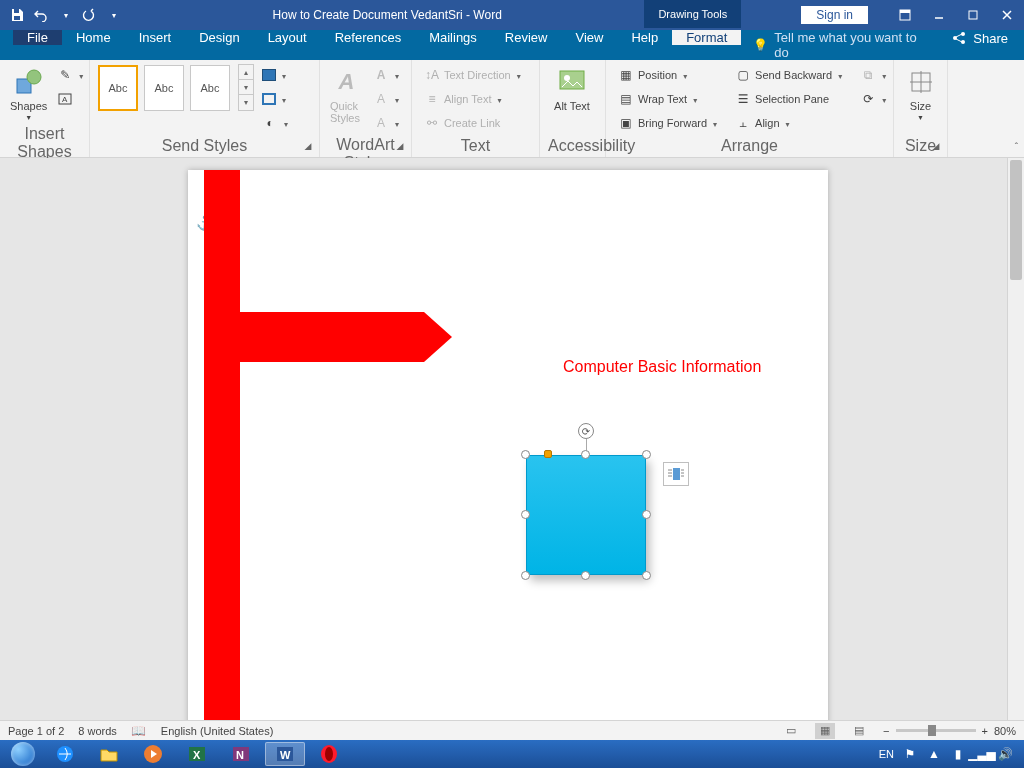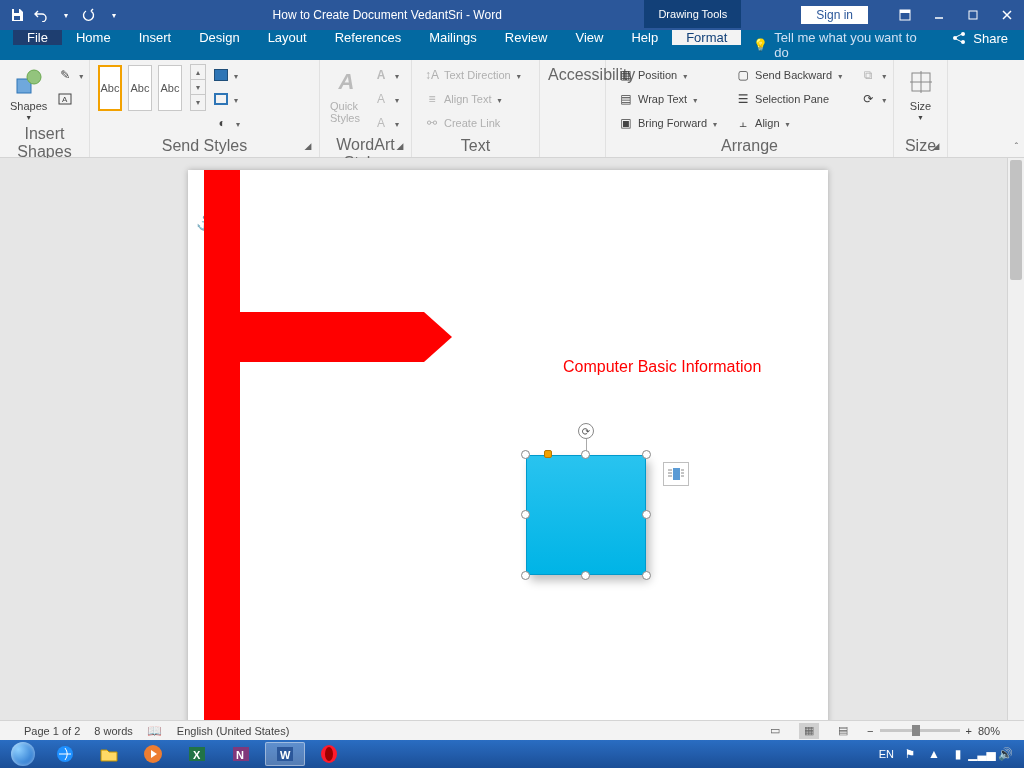--- a/index.html
+++ b/index.html
@@ -28,21 +28,21 @@
 .ribbon { height: 98px; background:#f3f3f3; border-bottom:1px solid #d4d4d4; display:flex; position:relative; }
 .group { border-right:1px solid #e1e1e1; padding:4px 8px 2px; display:flex; flex-direction:column; justify-content:space-between; }
 .group-label { text-align:center; font-size:16px; color:#666; padding-top:2px; }
 .group-body { flex:1; display:flex; align-items:flex-start; gap:4px; }
 .big-btn { width:48px; display:flex; flex-direction:column; align-items:center; gap:2px; font-size:11px; color:#444; cursor:pointer; padding:2px; }
 .big-btn.disabled { color:#b0b0b0; cursor:default; }
 .small-row { display:flex; flex-direction:column; gap:2px; }
 .small-btn { height:22px; display:flex; align-items:center; gap:4px; font-size:11px; color:#444; padding:0 4px; cursor:pointer; white-space:nowrap; }
 .small-btn.disabled { color:#b0b0b0; cursor:default; }
 .dialog-launcher { position:absolute; right:4px; bottom:4px; width:14px; height:14px; font-size:9px; color:#666; cursor:pointer; display:flex; align-items:center; justify-content:center; }
-.style-box { width:24px; height:46px; border:1px solid #c8c8c8; background:#fff; display:flex; align-items:center; justify-content:center; font-size:11px; color:#555; cursor:pointer; }
+.style-box { width:40px; height:46px; border:1px solid #c8c8c8; background:#fff; display:flex; align-items:center; justify-content:center; font-size:11px; color:#555; cursor:pointer; }
 .style-box.sel { border:1px solid #f2a100; box-shadow:0 0 0 1px #f2a100 inset; }
 .style-strip { display:flex; gap:6px; align-items:center; }
 .style-arrows { width:16px; display:flex; flex-direction:column; border:1px solid #c8c8c8; margin-left:2px; }
 .style-arrows div { height:15px; font-size:8px; display:flex; align-items:center; justify-content:center; color:#666; cursor:pointer; border-bottom:1px solid #c8c8c8; }
 .style-arrows div:last-child{border:none;}
 .collapse-caret { position:absolute; right:6px; bottom:4px; font-size:10px; color:#666; cursor:pointer; }
 
 
 .ic16 { width:16px; height:16px; display:inline-flex; align-items:center; justify-content:center; font-size:12px; }
 .ic32 { width:32px; height:32px; display:inline-flex; align-items:center; justify-content:center; font-size:22px; }
@@ -66,21 +66,21 @@
 .h-nw{left:-5px;top:-5px}.h-n{left:calc(50% - 5px);top:-5px}.h-ne{right:-5px;top:-5px}
 .h-w{left:-5px;top:calc(50% - 5px)}.h-e{right:-5px;top:calc(50% - 5px)}
 .h-sw{left:-5px;bottom:-5px}.h-s{left:calc(50% - 5px);bottom:-5px}.h-se{right:-5px;bottom:-5px}
 .adj-handle { position:absolute; width:8px; height:8px; background:#f2a100; border:1px solid #b97800; left:18px; top:-5px; border-radius:2px; }
 .layout-opts { position:absolute; left:475px; top:292px; width:26px; height:24px; border:1px solid #bfbfbf; background:#fff; display:flex; align-items:center; justify-content:center; cursor:pointer; }
 
 .vscroll { position:absolute; right:0; top:0; bottom:0; width:17px; background:#f0f0f0; border-left:1px solid #d4d4d4; }
 .vscroll .thumb{ position:absolute; left:2px; right:2px; top:2px; height:120px; background:#c2c2c2; border-radius:2px; }
 
 
-.statusbar { position:absolute; left:0; right:0; bottom:28px; height:20px; background:#f3f3f3; border-top:1px solid #d4d4d4; display:flex; align-items:center; font-size:11px; color:#444; padding:0 24px; gap:14px; }
+.statusbar { position:absolute; left:0; right:0; bottom:28px; height:20px; background:#f3f3f3; border-top:1px solid #d4d4d4; display:flex; align-items:center; font-size:11px; color:#444; padding:0 8px; gap:14px; }
 .statusbar .spacer{flex:1;}
 .zoom { display:flex; align-items:center; gap:6px; }
 .zoom-track { width:80px; height:3px; background:#c8c8c8; position:relative; }
 .zoom-thumb { position:absolute; top:-4px; left:40%; width:8px; height:11px; background:#888; }
 .view-btn { width:20px; height:16px; display:flex; align-items:center; justify-content:center; cursor:pointer; color:#666; }
 
 
 .taskbar { position:absolute; left:0; right:0; bottom:0; height:28px; background:linear-gradient(#2a6dc2,#1b4e96); display:flex; align-items:center; padding:0 4px; gap:2px; }
 .start { width:38px; height:28px; display:flex; align-items:center; justify-content:center; cursor:pointer; }
 .start-orb { width:24px; height:24px; border-radius:50%; background:radial-gradient(circle at 30% 30%, #8fd0ff, #0a5bbf); box-shadow:0 0 4px rgba(255,255,255,.6) inset; position:relative; }
@@ -288,20 +288,32 @@
         <div class="small-btn disabled">
             <span class="ic16">⚯</span>
             <span>Create Link</span>
           </div>
       </div>
     </div>
     <div class="group-label">Text</div>
   </div>
 
   <div class="group" style="width:66px">
+    <div class="group-body">
+      <div class="big-btn">
+        <span class="ic32">
+            <svg width="28" height="26">
+              <rect x="2" y="2" width="24" height="18" fill="#a9d08e" stroke="#70ad47"></rect>
+              <circle cx="9" cy="9" r="3" fill="#fff"></circle>
+              <path d="M4 18l6-6 5 5 4-4 5 5" fill="none" stroke="#fff"></path>
+            </svg>
+          </span>
+        <span style="text-align:center">Alt Text</span>
+      </div>
+    </div>
     <div class="group-label">Accessibility</div>
   </div>
 
   <div class="group" style="width:288px">
     <div class="group-body" style="gap:10px">
       <div class="small-row">
         <div class="small-btn">
             <span class="ic16">▦</span>
             <span>Position</span>
             <span class="caret"></span>

